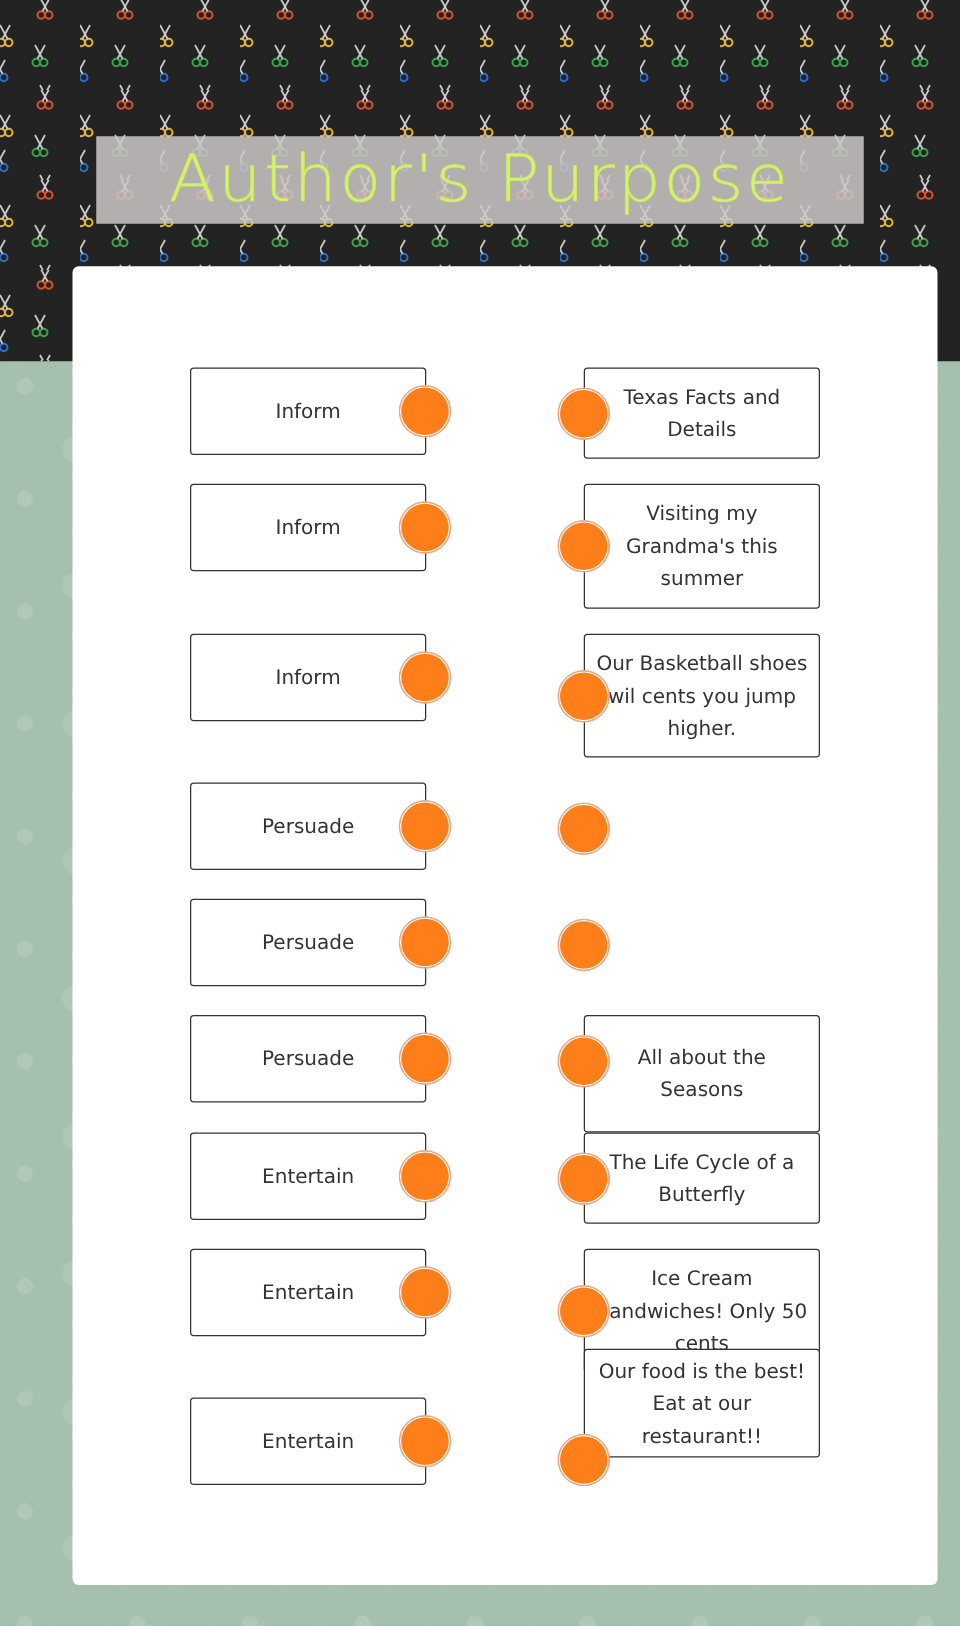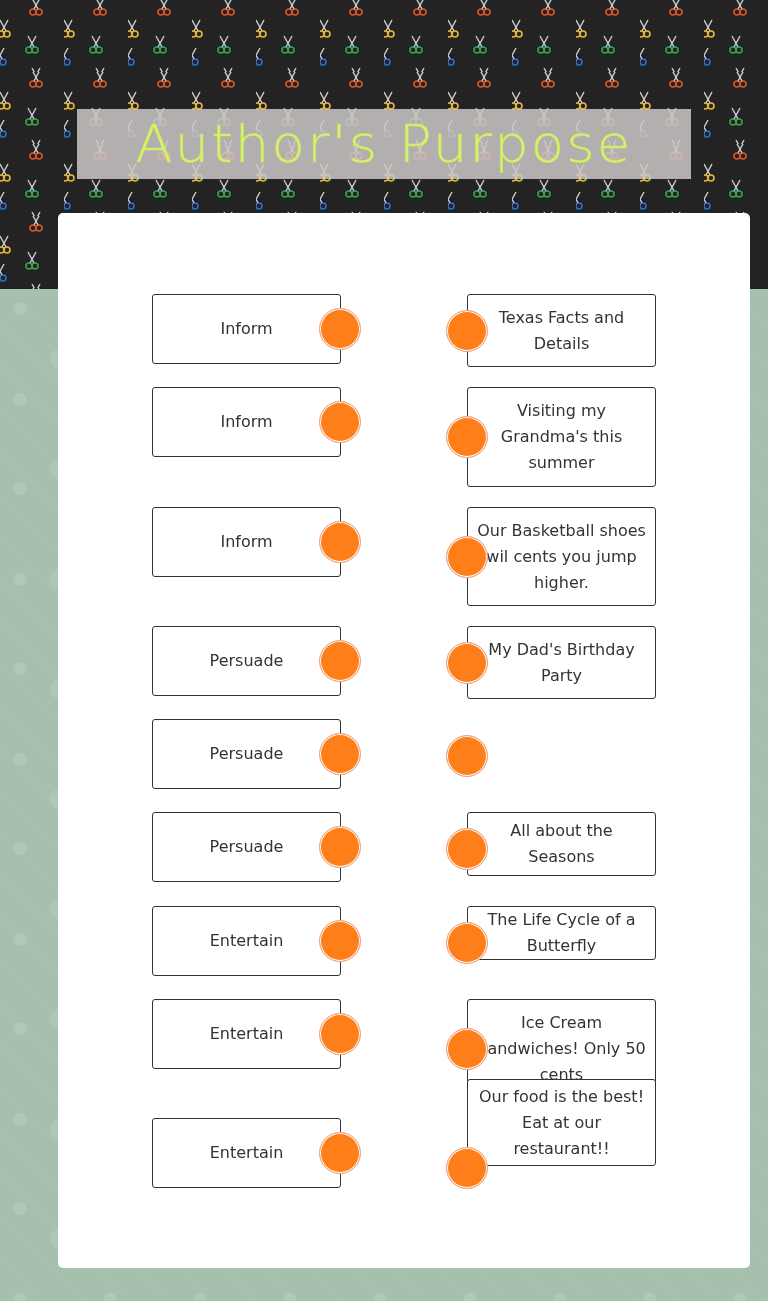--- a/index.html
+++ b/index.html
@@ -135,30 +135,27 @@
     </div>
     <div class="dot" style="left: 388px; top: 96.5px;"></div>
     <div class="card right" style="top: 174px; height: 100px;">
       <span>Visiting my Grandma's this summer</span>
     </div>
     <div class="dot" style="left: 388px; top: 203px;"></div>
     <div class="card right" style="top: 294px; height: 99px;">
       <span>Our Basketball shoes wil cents you jump higher.</span>
     </div>
     <div class="dot" style="left: 388px; top: 322.5px;"></div>
-    <div class="card right" style="top: 413px; height: 73px;">
-      <span>My Dad's Birthday Party</span>
-    </div>
     <div class="dot" style="left: 388px; top: 428.5px;"></div>
     <div class="dot" style="left: 388px; top: 521.5px;"></div>
-    <div class="card right" style="top: 599px; height: 64px;">
+    <div class="card right" style="top: 599px; height: 94px;">
       <span>All about the Seasons</span>
     </div>
     <div class="dot" style="left: 388px; top: 615px;"></div>
-    <div class="card right" style="top: 693px; height: 54px;">
+    <div class="card right" style="top: 693px; height: 73px;">
       <span>The Life Cycle of a Butterfly</span>
     </div>
     <div class="dot" style="left: 388px; top: 708.5px;"></div>
     <div class="card right" style="top: 786px; height: 99px;">
       <span>Ice Cream Sandwiches! Only 50 cents</span>
     </div>
     <div class="dot" style="left: 388px; top: 814.5px;"></div>
     <div class="card right" style="top: 866px; height: 87px;">
       <span>Our food is the best! Eat at our restaurant!!</span>
     </div>

